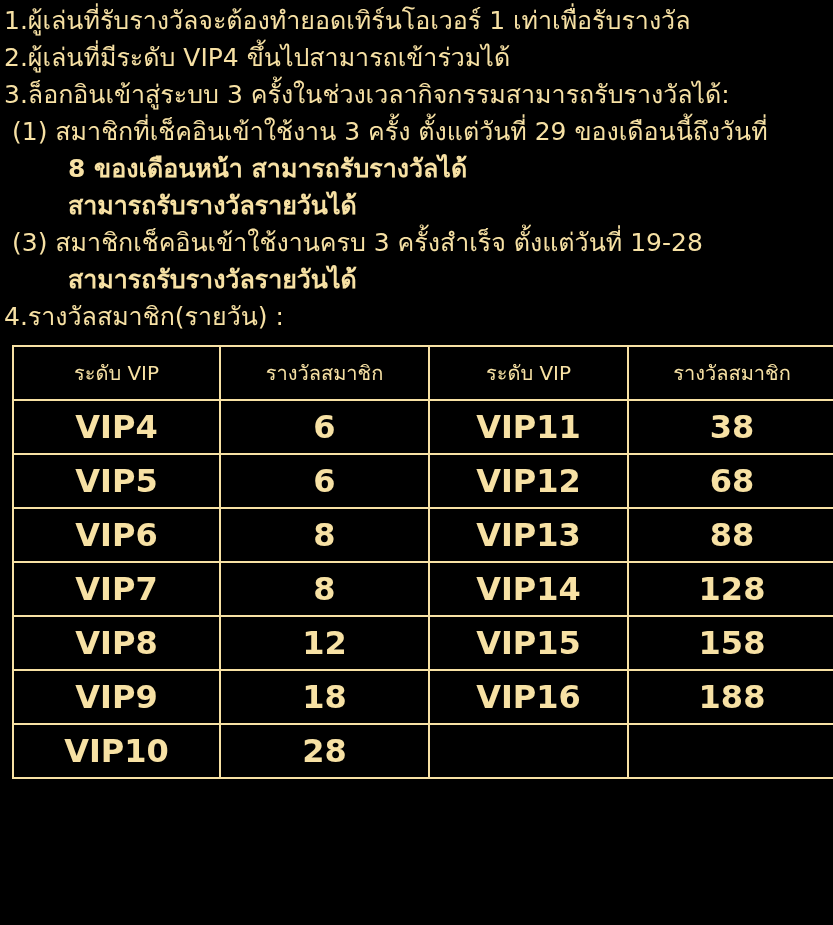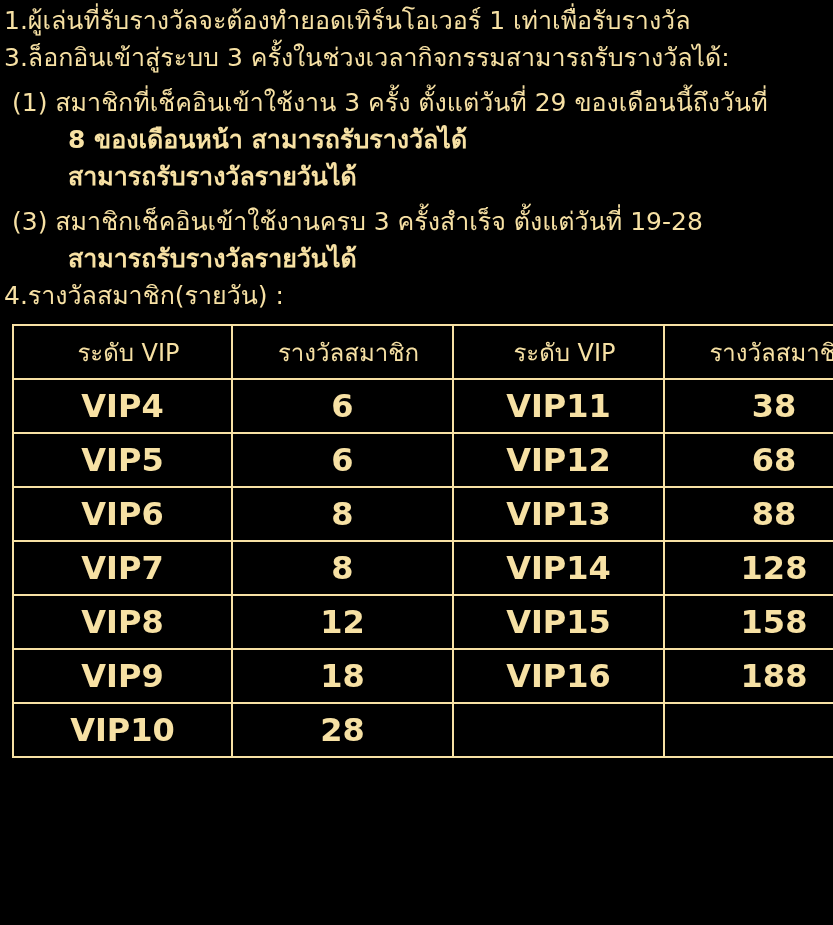--- a/index.html
+++ b/index.html
@@ -23,21 +23,20 @@
   }
   .line {
     font-size: 25px;
     line-height: 37px;
     color: #f7e1a4;
     white-space: nowrap;
     letter-spacing: 0px;
   }
   .line.indent1 {
     padding-left: 8px;
-    margin-top: 8px;
   }
   .line.indent2 {
     padding-left: 64px;
     font-weight: bold;
   }
   .tbl-wrap {
     margin-top: 10px;
     padding-left: 8px;
   }
   table.vip-table {
@@ -47,38 +46,38 @@
   }
   table.vip-table td, table.vip-table th {
     border: 2px solid #f7e1a4;
     text-align: center;
     color: #f7e1a4;
     height: 52px;
     padding: 0;
     font-weight: bold;
   }
   table.vip-table th {
-    font-size: 24px;
+    font-size: 20px;
     font-weight: normal;
-    padding-left: 12px;
   }
   table.vip-table td {
     font-size: 32px;
   }
   .col-a { width: 205px; }
   .col-b { width: 207px; }
   .col-c { width: 197px; }
   .col-d { width: 206px; }
 </style>
 </head>
 <body>
 
 <div class="page">
 
   <div class="line">1.ผู้เล่นที่รับรางวัลจะต้องทำยอดเทิร์นโอเวอร์ 1 เท่าเพื่อรับรางวัล</div>
+  <div class="line">2.ผู้เล่นที่มีระดับ VIP4 ขึ้นไปสามารถเข้าร่วมได้</div>
   <div class="line">3.ล็อกอินเข้าสู่ระบบ 3 ครั้งในช่วงเวลากิจกรรมสามารถรับรางวัลได้:</div>
 
   <div class="line indent1">(1) สมาชิกที่เช็คอินเข้าใช้งาน 3 ครั้ง ตั้งแต่วันที่ 29 ของเดือนนี้ถึงวันที่</div>
   <div class="line indent2">8 ของเดือนหน้า สามารถรับรางวัลได้</div>
 
   <div class="line indent2">สามารถรับรางวัลรายวันได้</div>
 
   <div class="line indent1">(3) สมาชิกเช็คอินเข้าใช้งานครบ 3 ครั้งสำเร็จ ตั้งแต่วันที่ 19-28</div>
   <div class="line indent2">สามารถรับรางวัลรายวันได้</div>
 

